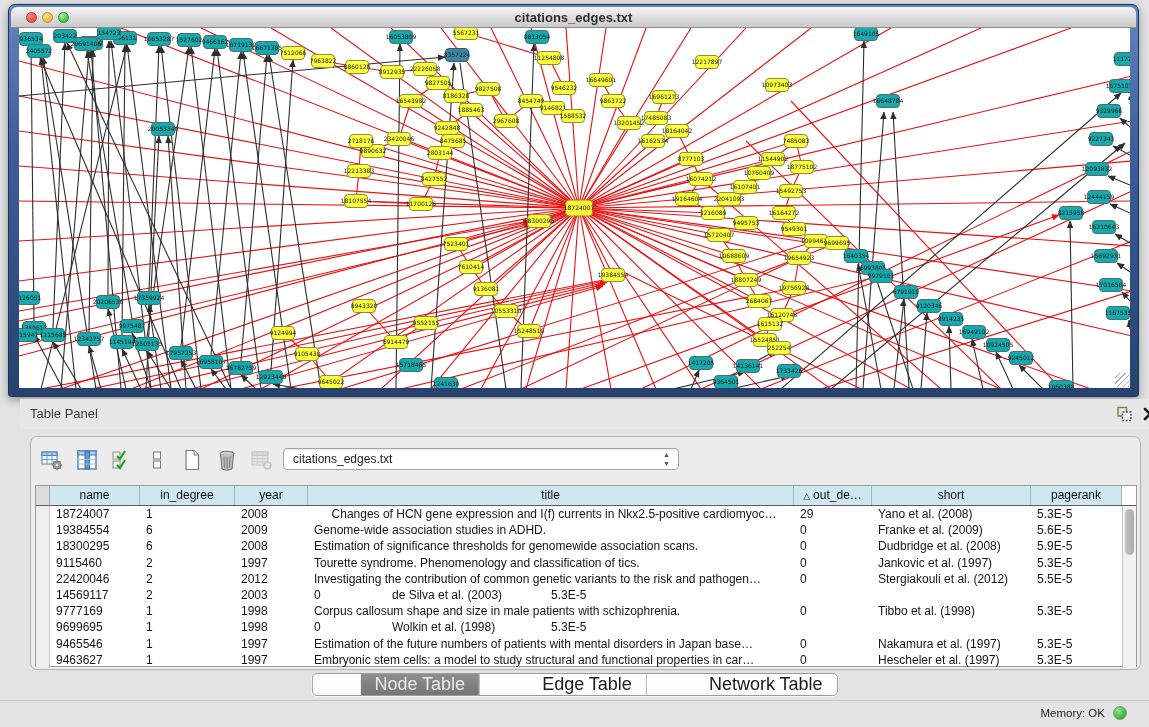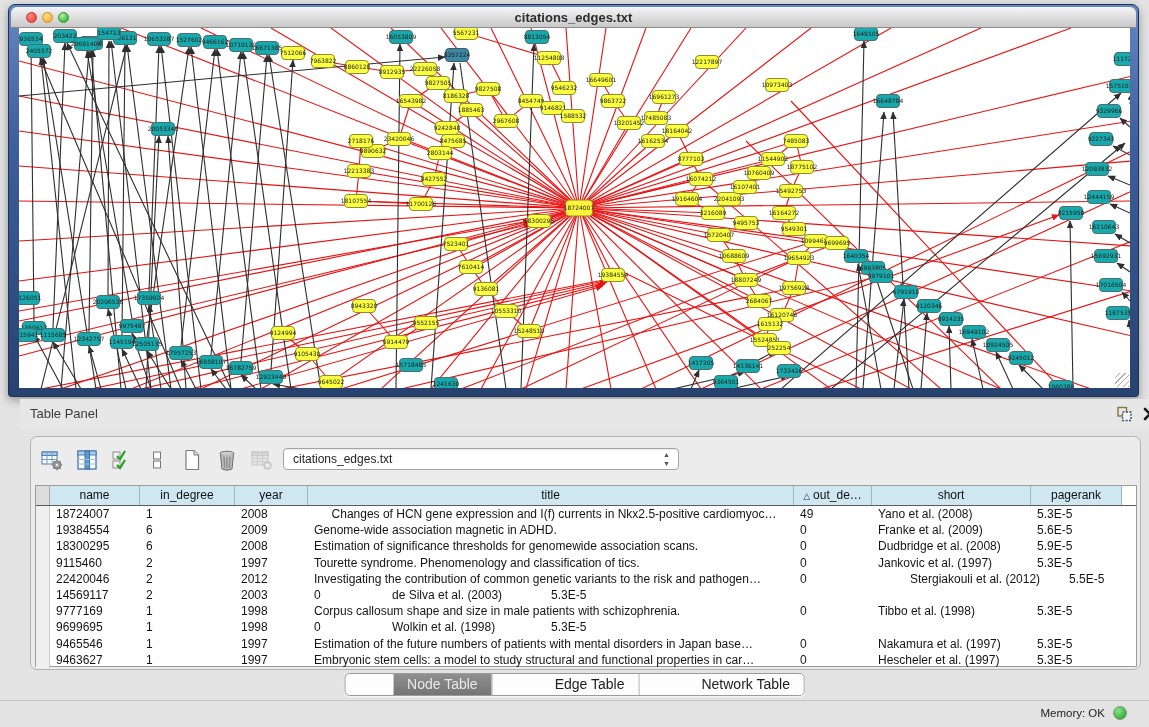--- a/index.html
+++ b/index.html
@@ -63,21 +63,21 @@
   .trow { display:flex; height:16.2px; }
   .td { font-size:12px; color:#141414; line-height:16px; padding-left:6px; overflow:hidden;
     white-space:nowrap; flex:none; }
   .vscroll { width:14px; flex:none; background:#f2f2f2; border-left:1px solid #c6c6c6; position:relative; }
   .vthumb { position:absolute; left:2px; top:3px; width:9px; height:46px; background:linear-gradient(90deg,#c4c4c4,#ababab); border-radius:5px; }
 
   
   .tabs { position:absolute; top:673px; left:50%; transform:translateX(-50%); display:flex; height:23px;
     border:1px solid #9b9b9b; border-radius:5px; overflow:hidden; background:#fdfdfd;
     box-shadow:0 1px 1px rgba(255,255,255,.8); }
-  .tab { padding:0 14px; font-size:14px; line-height:21px; color:#1c1c1c; border-right:1px solid #b5b5b5; background:#fdfdfd;margin-left:48px; }
+  .tab { padding:0 14px; font-size:18px; line-height:21px; color:#1c1c1c; border-right:1px solid #b5b5b5; background:#fdfdfd;margin-left:48px; }
   .tab:last-child { border-right:none; }
   .tab.active { background:linear-gradient(#8f8f8f,#757575); color:#e9e9e9; }
 
   
   .status-bar { position:absolute; left:0; top:700px; width:1149px; height:27px; border-top:1px solid #c6c6c6; }
   .memory { position:absolute; right:44px; top:6px; font-size:11.5px; color:#222; }
   .mem-dot { position:absolute; right:22px; top:5px; width:14px; height:14px; border-radius:50%;
     background:radial-gradient(circle at 35% 30%, #8fe388, #2fae3b 75%); border:1px solid #7b9b7b; }
 </style>
 </head>
@@ -968,29 +968,29 @@
         <div class="th" style="width: 91px;">pagerank</div>
       </div>
     <div class="tbody">
       <div class="rowhdr-strip"></div>
       <div class="rows" id="rows">
           <div class="trow">
             <div class="td" style="width: 90px;">18724007</div>
             <div class="td" style="width: 95px;">1</div>
             <div class="td" style="width: 73px;">2008</div>
             <div class="td" style="width: 486px; text-align: center;">Changes of HCN gene expression and I(f) currents in Nkx2.5-positive cardiomyoc…</div>
-            <div class="td" style="width: 78px;">49</div>
+            <div class="td" style="width: 78px;">29</div>
             <div class="td" style="width: 159px;">Yano et al. (2008)</div>
             <div class="td" style="width: 91px;">5.3E-5</div>
           </div>
           <div class="trow">
             <div class="td" style="width: 90px;">19384554</div>
             <div class="td" style="width: 95px;">6</div>
             <div class="td" style="width: 73px;">2009</div>
-            <div class="td" style="width: 486px;">Genome-wide association magnetic in ADHD.</div>
+            <div class="td" style="width: 486px;">Genome-wide association studies in ADHD.</div>
             <div class="td" style="width: 78px;">0</div>
             <div class="td" style="width: 159px;">Franke et al. (2009)</div>
             <div class="td" style="width: 91px;">5.6E-5</div>
           </div>
           <div class="trow">
             <div class="td" style="width: 90px;">18300295</div>
             <div class="td" style="width: 95px;">6</div>
             <div class="td" style="width: 73px;">2008</div>
             <div class="td" style="width: 486px;">Estimation of significance thresholds for genomewide association scans.</div>
             <div class="td" style="width: 78px;">0</div>
@@ -1005,21 +1005,21 @@
             <div class="td" style="width: 78px;">0</div>
             <div class="td" style="width: 159px;">Jankovic et al. (1997)</div>
             <div class="td" style="width: 91px;">5.3E-5</div>
           </div>
           <div class="trow">
             <div class="td" style="width: 90px;">22420046</div>
             <div class="td" style="width: 95px;">2</div>
             <div class="td" style="width: 73px;">2012</div>
             <div class="td" style="width: 486px;">Investigating the contribution of common genetic variants to the risk and pathogen…</div>
             <div class="td" style="width: 78px;">0</div>
-            <div class="td" style="width: 159px; margin-left: 32px;">Stergiakouli et al. (2012)</div>
+            <div class="td" style="width: 159px;">Stergiakouli et al. (2012)</div>
             <div class="td" style="width: 91px;">5.5E-5</div>
           </div>
           <div class="trow">
             <div class="td" style="width: 90px;">14569117</div>
             <div class="td" style="width: 95px;">2</div>
             <div class="td" style="width: 73px;">2003</div>
             <div class="td" style="width: 78px;">0</div>
             <div class="td" style="width: 159px;">de Silva et al. (2003)</div>
             <div class="td" style="width: 91px;">5.3E-5</div>
           </div>

